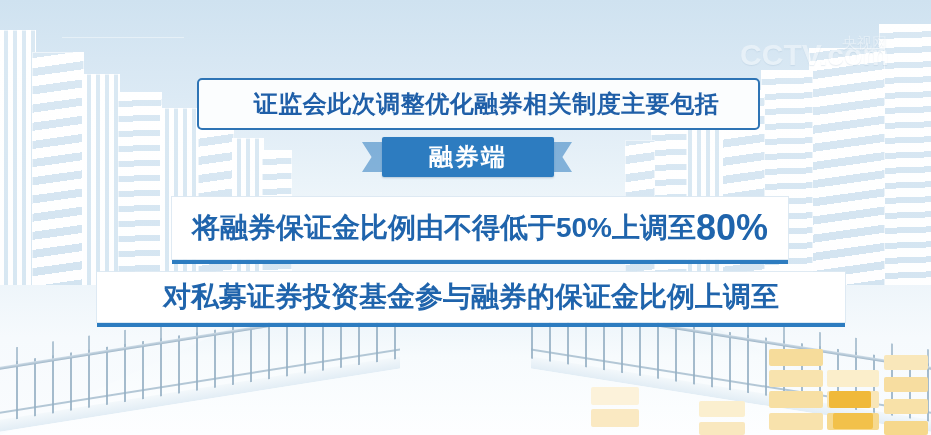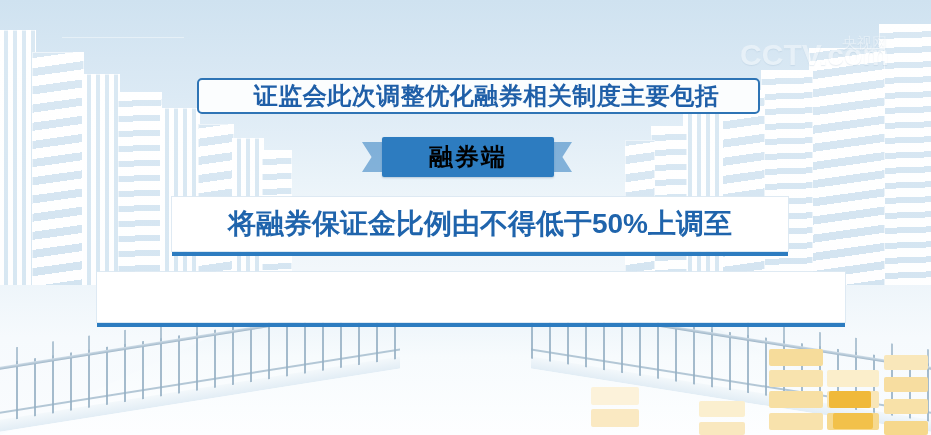--- a/index.html
+++ b/index.html
@@ -196,21 +196,21 @@
     display: flex;
     align-items: center;
     justify-content: center;
     background: #ffffff;
     white-space: nowrap;
     box-sizing: border-box;
   }
 
   #cap-line1 {
     left: 197px; top: 78px;
-    width: 563px; height: 36px;
+    width: 563px; height: 52px;
     border: 2px solid #2e74b5;
     border-radius: 5px;
     background: #fbfdfe;
     padding-left: 16px;
   }
   #cap-line1 .txt {
     font-size: 24px;
     font-weight: bold;
     color: #1f5fa8;
     letter-spacing: .5px;
@@ -219,36 +219,36 @@
   #cap-banner {
     left: 382px; top: 137px;
     width: 172px; height: 40px;
     background: #2d7cc0;
     border-radius: 2px;
     box-shadow: 0 1px 2px rgba(60,100,140,.3);
   }
   #cap-banner .txt {
     font-size: 24px;
     font-weight: bold;
-    color: #000000;
+    color: #ffffff;
     letter-spacing: 2px;
   }
   .wing {
     position: absolute;
     top: 142px;
     width: 24px; height: 30px;
     background: #2d7cc0;
     opacity: .55;
   }
   .wing.l { left: 362px;  clip-path: polygon(0 0, 100% 0, 100% 100%, 0 100%, 40% 50%); }
   .wing.r { left: 548px;  clip-path: polygon(0 0, 100% 0, 60% 50%, 100% 100%, 0 100%); }
 
   #cap-line3 {
     left: 172px; top: 197px;
-    width: 616px; height: 54px;
+    width: 616px; height: 62px;
     background: #ffffff;
     box-shadow: 0 0 0 1px rgba(220,232,242,.9);
   }
   #cap-line3 .txt {
     font-size: 28px;
     font-weight: bold;
     color: #1f64ac;
   }
   #cap-line3 .big {
     font-size: 36px;
@@ -367,20 +367,22 @@
   </div>
 
   <div class="wing l"></div>
   <div class="wing r"></div>
   <div class="cap" id="cap-banner">
     <span class="txt">融券端</span>
   </div>
 
   <div class="cap" id="cap-line3">
     <span class="txt">将融券保证金比例由不得低于50%上调至</span>
+      <span class="big">80%</span>
     <div class="rule"></div>
   </div>
 
   <div class="cap" id="cap-line4">
+    <span class="txt">对私募证券投资基金参与融券的保证金比例上调至</span>
     <div class="rule"></div>
   </div>
 
 </div>
 
 </body></html>

